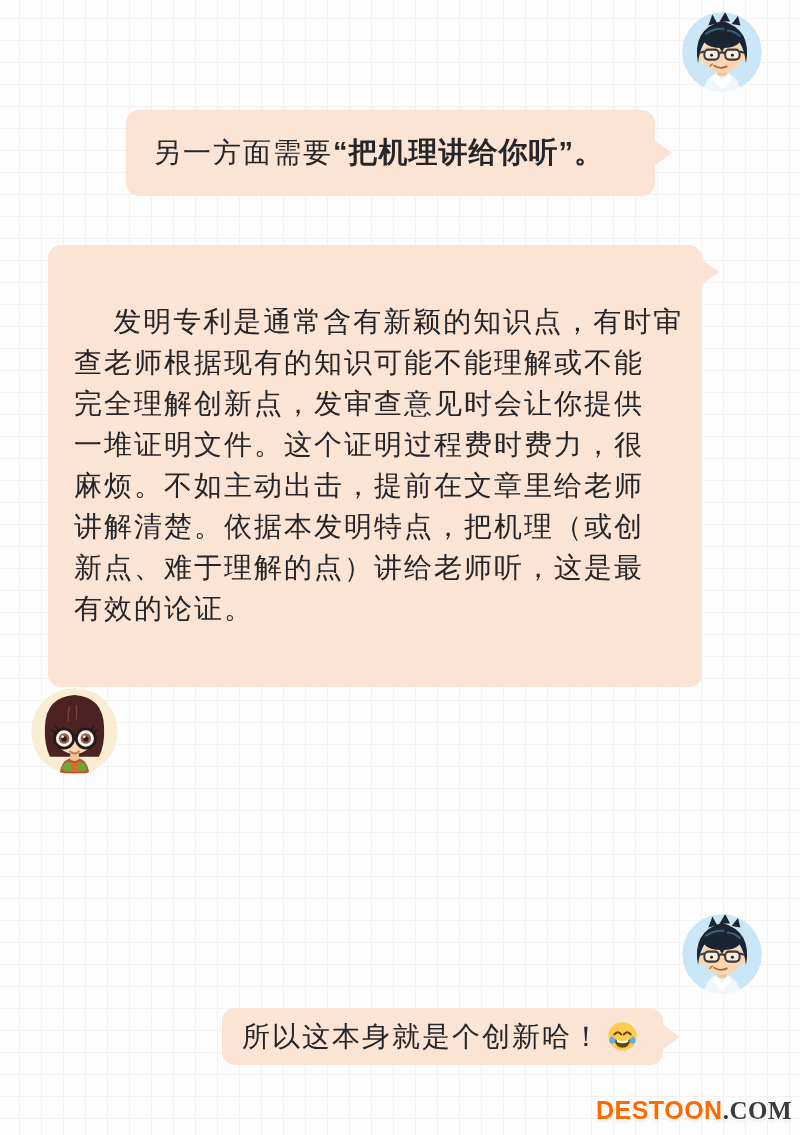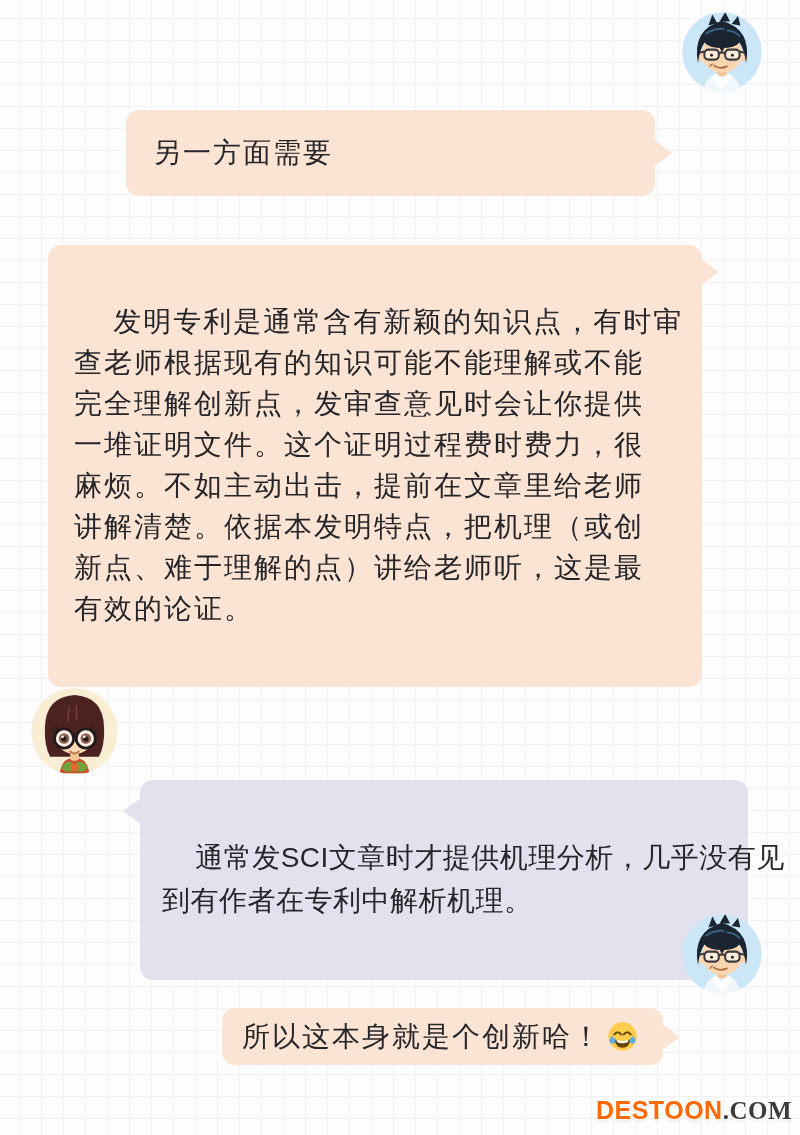--- a/index.html
+++ b/index.html
@@ -100,20 +100,21 @@
         <circle cx="37" cy="54" r="1.8" fill="#222"></circle>
         <circle cx="63" cy="54" r="1.8" fill="#222"></circle>
         <path d="M40 67 Q47 72 56 68" stroke="#A56A40" stroke-width="2.2" fill="none" stroke-linecap="round"></path>
         <path d="M38 65 q-2 1 -3 3" stroke="#A56A40" stroke-width="1.5" fill="none" stroke-linecap="round"></path>
       </g>
     </svg>
   </div>
 
   <div class="bubble peach tail-r tail-mid" id="bubble-1">
     <span>另一方面需要</span>
+      <span class="bold">“把机理讲给你听”。</span>
   </div>
 
   <div class="bubble peach tail-r tail-top" id="bubble-2">
     <span>发明专利是通常含有新颖的知识点，有时审
 查老师根据现有的知识可能不能理解或不能
 完全理解创新点，发审查意见时会让你提供
 一堆证明文件。这个证明过程费时费力，很
 麻烦。不如主动出击，提前在文章里给老师
 讲解清楚。依据本发明特点，把机理（或创
 新点、难于理解的点）讲给老师听，这是最
@@ -147,24 +148,20 @@
           <circle cx="38" cy="58.5" r="3" fill="#2B1B16"></circle>
           <circle cx="36.3" cy="56" r="1.5" fill="#fff"></circle>
         <circle cx="63" cy="58" r="6" fill="#8A6050"></circle>
           <circle cx="63" cy="58.5" r="3" fill="#2B1B16"></circle>
           <circle cx="61.3" cy="56" r="1.5" fill="#fff"></circle>
         <path d="M45 73 Q50 77.5 55 73" stroke="#C27A50" stroke-width="2.2" fill="none" stroke-linecap="round"></path>
       </g>
     </svg>
   </div>
 
-  <div class="bubble lav tail-l" id="bubble-3">
-    <span>通常发SCI文章时才提供机理分析，几乎没有见
-到有作者在专利中解析机理。</span>
-  </div>
 
   <div class="avatar" style="left:682px; top:914px; width:80px; height:80px;">
     <svg viewBox="0 0 100 100">
       <clipPath id="bc2">
           <circle cx="50" cy="50" r="50"></circle>
         </clipPath>
       <g clip-path="url(#bc2)">
         <circle cx="50" cy="50" r="50" fill="#CBE7F7"></circle>
         <path d="M26 102 Q29 82 42 77 L58 77 Q71 82 74 102 Z" fill="#EFF7FC"></path>
         <path d="M41 77 L50 86 L59 77 L62 84 L50 97 L38 84 Z" fill="#FFFFFF"></path>

